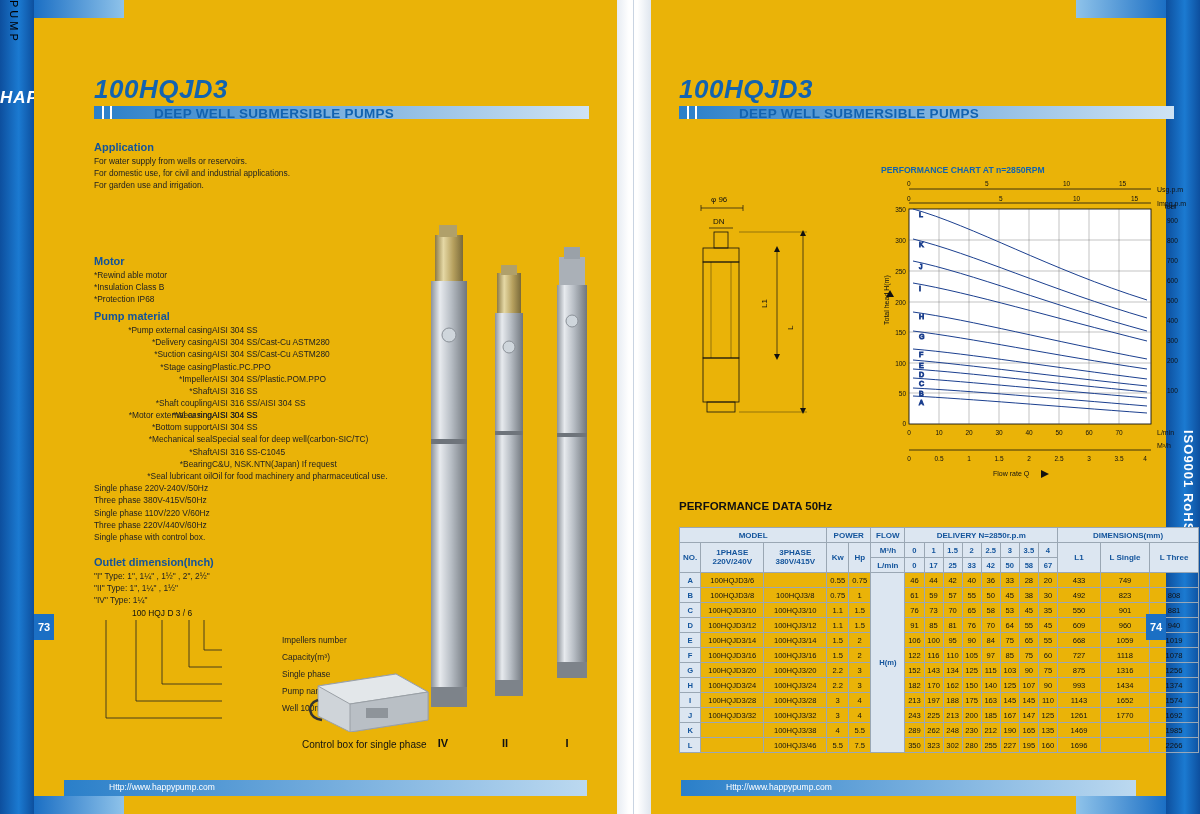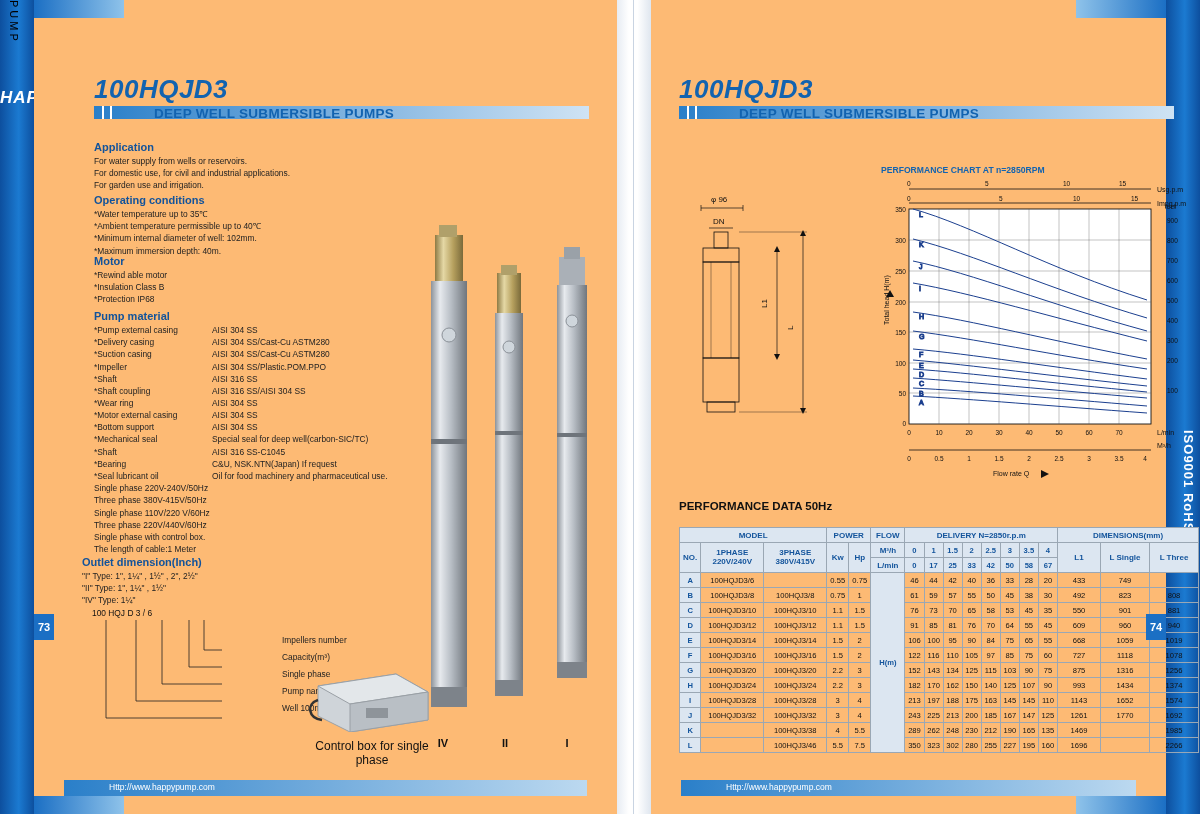--- a/index.html
+++ b/index.html
@@ -6,63 +6,63 @@
   body{width:1200px;height:814px;font-family:"Liberation Sans",sans-serif;overflow:hidden;position:relative;}
   .page{position:absolute;inset:0;background:#fff;}
   
   .brandbar{position:absolute;top:0;bottom:0;width:34px;background:linear-gradient(to right,#0d4f9e,#1b7ad1 55%,#0d4f9e);}
   .brandbar.left{left:0;}
   .brandbar.right{right:0;}
   .brand-logo{position:absolute;left:0;width:34px;text-align:center;color:#fff;}
   .happy{top:88px;font-size:17px;font-weight:bold;font-style:italic;letter-spacing:1px;}
   .pumpvert{top:118px;left:7px;width:20px;writing-mode:vertical-rl;text-orientation:mixed;font-size:11px;letter-spacing:3px;}
   .vert-right{position:absolute;right:4px;top:430px;writing-mode:vertical-rl;text-orientation:mixed;color:#fff;font-size:13px;font-weight:bold;letter-spacing:1px;}
-  .spread{position:absolute;left:34px;right:34px;top:0;bottom:0;background:#fdba74;}
+  .spread{position:absolute;left:34px;right:34px;top:0;bottom:0;background:#eab308;}
   .gutter{position:absolute;left:583px;top:0;bottom:0;width:34px;background:linear-gradient(to right,#e7ecf3,#ffffff 35%,#ffffff 60%,#dfe6ef);}
   .gutter-line{position:absolute;left:599px;top:0;bottom:0;width:1px;background:#c9d4e2;}
   .pg{position:absolute;top:0;bottom:0;}
   .pg.left{left:0;width:583px;}
   .pg.right{left:617px;right:0;}
   
   .corner{position:absolute;width:90px;height:18px;background:linear-gradient(to right,#1b6fc4,#8fc3ea);}
   .corner.tl{left:0;top:0;}
   .corner.bl{left:0;bottom:0;background:linear-gradient(to right,#1b6fc4,#8fc3ea);}
   .corner.tr{right:0;top:0;background:linear-gradient(to left,#1b6fc4,#8fc3ea);}
   .corner.br{right:0;bottom:0;background:linear-gradient(to left,#1b6fc4,#8fc3ea);}
   
   .title{position:absolute;font-style:italic;font-weight:bold;color:#1263b0;font-size:26px;letter-spacing:0.5px;}
   .subtitle{position:absolute;font-weight:bold;color:#1263b0;font-size:13.5px;letter-spacing:0.3px;}
   .titlebar{position:absolute;height:13px;background:linear-gradient(to right,#2a7fc9,#cfe3f4);}
   .titlebar .tick{position:absolute;top:0;bottom:0;width:2px;background:#fff;}
   
   .h2{font-weight:bold;color:#12539b;font-size:11px;margin:0 0 2px 0;}
   .body{font-size:8.4px;color:#222;line-height:1.45;}
   .specrow{display:flex;font-size:8.4px;line-height:1.45;color:#222;}
-  .specrow .k{width:118px;flex:none;}
+  .specrow .k{width:118px;flex:none;text-align:right;}
   .specrow .v{flex:1;}
   .block{position:absolute;}
   .footer{position:absolute;height:16px;left:30px;right:30px;bottom:18px;background:linear-gradient(to right,#2a7fc9,#bcd9f0);}
   .footer span{position:absolute;left:45px;top:2px;color:#fff;font-size:8.5px;}
   .pagenum{position:absolute;width:20px;height:26px;background:#1b6fc4;color:#fff;font-size:11px;text-align:center;line-height:26px;font-weight:bold;}
   
   table.perf{position:absolute;border-collapse:collapse;font-size:7.6px;color:#111;}
   table.perf td,table.perf th{border:1px solid #9aa7b4;text-align:center;padding:0;height:14px;}
   table.perf th{background:#dce6f1;color:#13549c;font-weight:bold;font-size:8px;}
   table.perf td.modelcell{text-align:center;}
   .hdrblue{background:#dce6f1;color:#13549c;font-weight:bold;}
   .perf-title{position:absolute;font-weight:bold;font-size:11.5px;color:#111;}
   
   .chart-wrap{position:absolute;}
   .chart-title{position:absolute;color:#1263b0;font-weight:bold;font-size:8.6px;}
   
   .pumpimg{position:absolute;}
   .pumpcap{position:absolute;font-size:11px;font-weight:bold;text-align:center;color:#111;}
-  .ctrlbox-cap{position:absolute;font-size:12px;color:#111;text-align:center;width:140px;}
+  .ctrlbox-cap{position:absolute;font-size:10px;color:#111;text-align:left;width:140px;}
   
-  .diaglines{position:absolute;font-size:8.4px;color:#111;}
+  .diaglines{position:absolute;font-size:8.4px;color:#111;margin-left:40px;}
 </style>
 </head>
 <body>
 
 <div class="page">
 
   <div class="brandbar left">
     <div class="brand-logo happy">HAPPY</div>
     <div class="pumpvert">PUMP</div>
   </div>
@@ -85,27 +85,20 @@
       </div>
       <div class="subtitle" style="left:120px;top:106px;">DEEP WELL SUBMERSIBLE PUMPS</div>
 
       <div class="block" style="left:60px;top:141px;width:300px;">
         <div class="h2">Application</div>
         <div class="body">For water supply from wells or reservoirs.</div>
         <div class="body">For domestic use, for civil and industrial applications.</div>
         <div class="body">For garden use and irrigation.</div>
       </div>
 
-      <div class="block" style="left:60px;top:194px;width:300px;">
-        <div class="h2">Operating conditions</div>
-        <div class="body">*Water temperature up to 35℃</div>
-        <div class="body">*Ambient temperature permissible up to 40℃</div>
-        <div class="body">*Minimum internal diameter of well: 102mm.</div>
-        <div class="body">*Maximum immersion depth: 40m.</div>
-      </div>
 
       <div class="block" style="left:60px;top:255px;width:300px;">
         <div class="h2">Motor</div>
         <div class="body">*Rewind able motor</div>
         <div class="body">*Insulation Class B</div>
         <div class="body">*Protection IP68</div>
       </div>
 
       <div class="block" style="left:60px;top:310px;width:330px;">
         <div class="h2">Pump material</div>
@@ -115,20 +108,24 @@
           </div>
         <div class="specrow">
             <span class="k">*Delivery casing</span>
             <span class="v">AISI 304 SS/Cast-Cu  ASTM280</span>
           </div>
         <div class="specrow">
             <span class="k">*Suction casing</span>
             <span class="v">AISI 304 SS/Cast-Cu  ASTM280</span>
           </div>
         <div class="specrow">
+            <span class="k">*Stage casing</span>
+            <span class="v">Plastic.PC.PPO</span>
+          </div>
+        <div class="specrow">
             <span class="k">*Impeller</span>
             <span class="v">AISI 304 SS/Plastic.POM.PPO</span>
           </div>
         <div class="specrow">
             <span class="k">*Shaft</span>
             <span class="v">AISI 316 SS</span>
           </div>
         <div class="specrow">
             <span class="k">*Shaft coupling</span>
             <span class="v">AISI 316 SS/AISI 304 SS</span>
@@ -162,24 +159,23 @@
           </div>
         <div class="specrow">
             <span class="k">*Seal lubricant oil</span>
             <span class="v">Oil for food machinery and pharmaceutical use.</span>
           </div>
         <div class="body">Single phase 220V-240V/50Hz</div>
         <div class="body">Three phase 380V-415V/50Hz</div>
         <div class="body">Single phase 110V/220 V/60Hz</div>
         <div class="body">Three phase 220V/440V/60Hz</div>
         <div class="body">Single phase with control box.</div>
-        <div class="body">The length of cable:1 Meter</div>
-      </div>
-
-      <div class="block" style="left:48px;top:556px;width:300px;">
+      </div>
+
+      <div class="block" style="left:60px;top:556px;width:300px;">
         <div class="h2">Outlet dimension(Inch)</div>
         <div class="body">"I" Type: 1", 1¼" , 1½" , 2", 2½"</div>
         <div class="body">"II" Type: 1", 1¼" , 1½"</div>
         <div class="body">"IV" Type: 1¼"</div>
       </div>
 
       <div class="block" style="left:58px;top:608px;width:260px;">
         <div class="diaglines" style="position:relative;font-weight:normal;">100 HQJ D   3 / 6</div>
         <svg width="250" height="115" style="display:block;margin-top:2px;">
           <line x1="112" y1="0" x2="112" y2="30" stroke="#222" stroke-width="0.8"></line>

